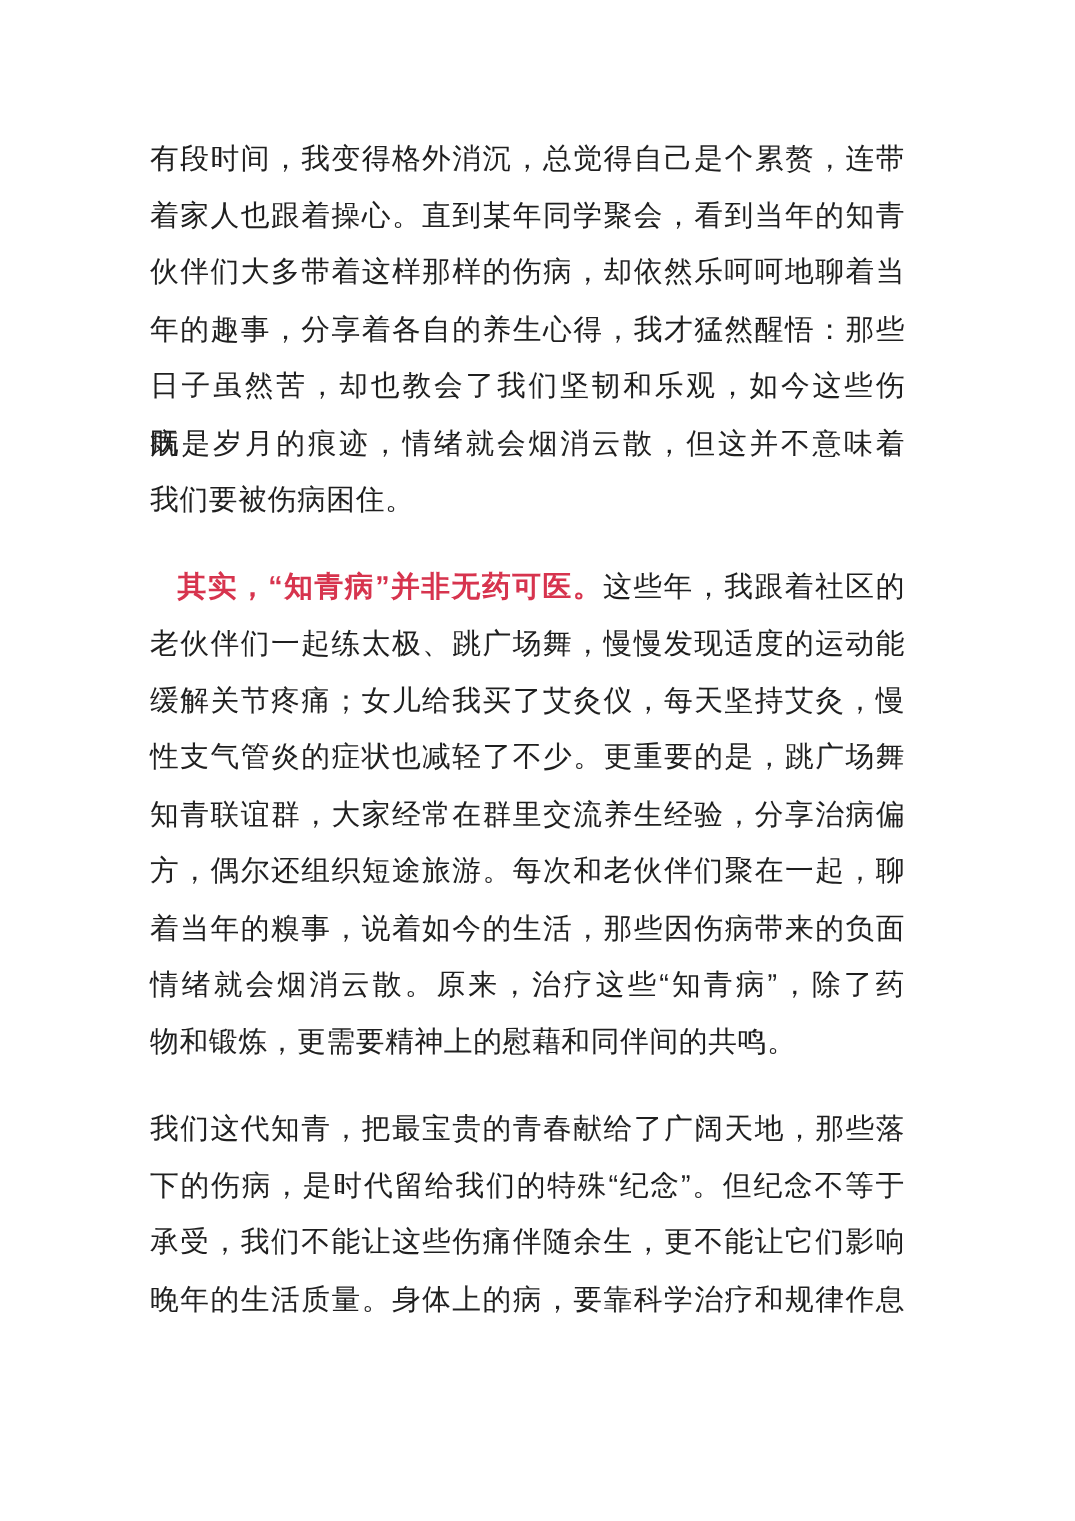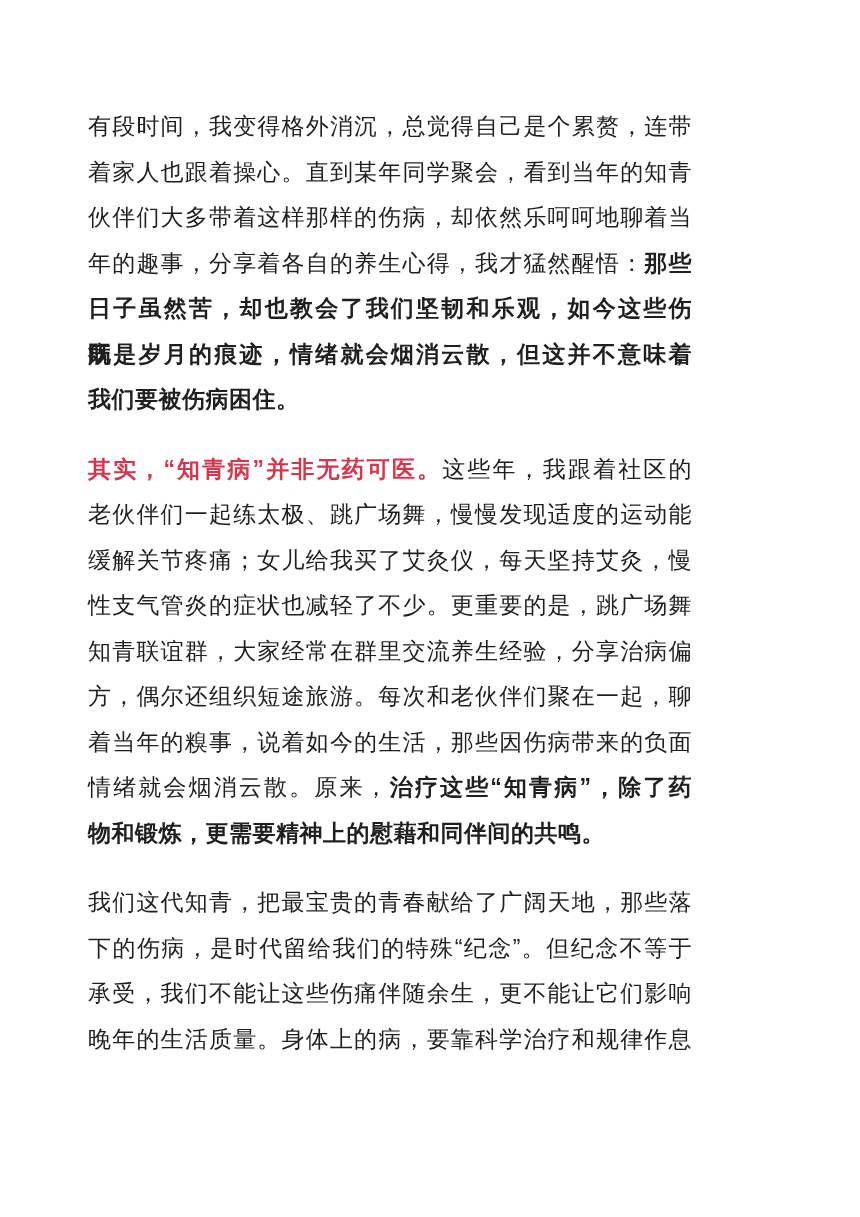--- a/index.html
+++ b/index.html
@@ -10,21 +10,21 @@
   body {
     width: 860px;
     height: 1217px;
     overflow: hidden;
     font-family: "Liberation Sans", sans-serif;
   }
   .page {
     box-sizing: border-box;
     width: 860px;
     height: 1217px;
-    padding: 104px 128px 0 88px;
+    padding: 104px 128px 0 120px;
     background: var(--page-bg, #ffffff);
   }
   .article {
     width: 604px;
   }
   .para {
     margin: 0 0 24px 0;
   }
   .para:last-child {
     margin-bottom: 0;
@@ -40,25 +40,26 @@
     letter-spacing: 0.5px;
   }
   .line.line-short {
     text-align: center;
     text-align-last: left;
   }
   .seg-regular {
     font-weight: 400;
   }
   .seg-bold {
-    font-weight: 700;
+    font-weight: 400;
   }
   .seg-redbold {
     font-weight: 700;
     color: var(--accent-red, #d7344e);
+    margin-left: 22px;
   }
 </style>
 </head>
 <body>
 
 <main class="page">
   <article class="article">
       <div class="para">
         <div class="line"><span class="seg-regular">有段时间，我变得格外消沉，总觉得自己是个累赘，连带</span></div>
         <div class="line"><span class="seg-regular">着家人也跟着操心。直到某年同学聚会，看到当年的知青</span></div>

